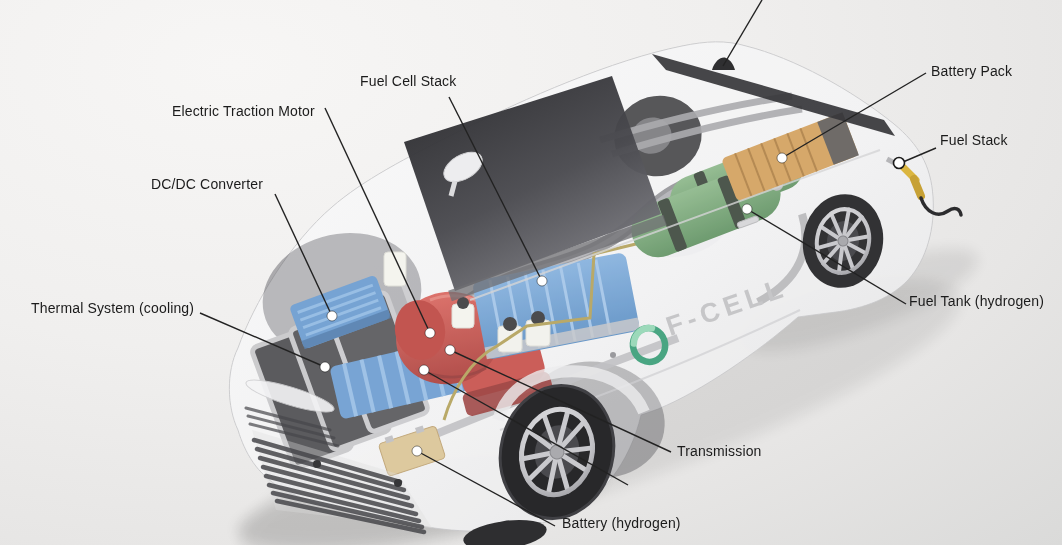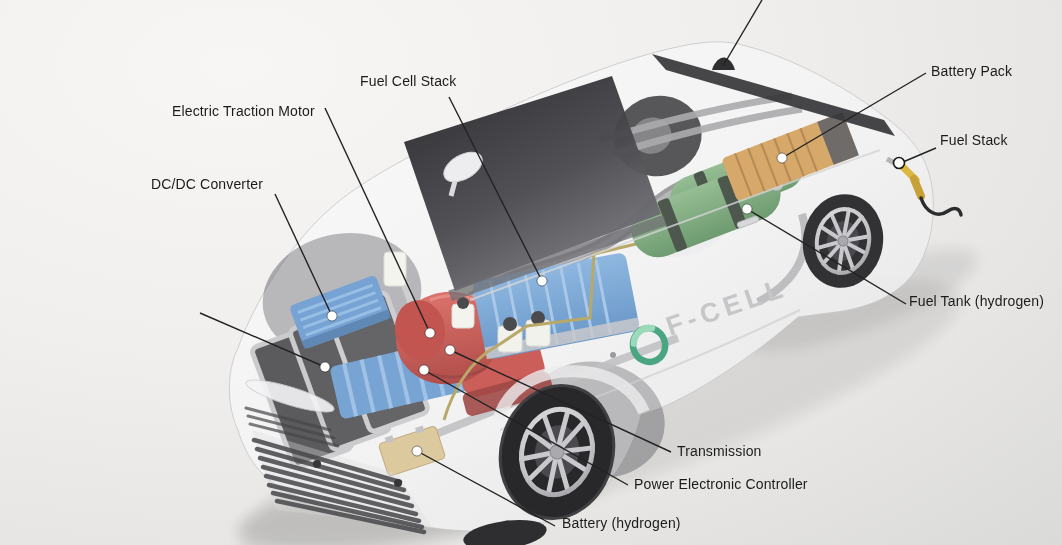--- a/index.html
+++ b/index.html
@@ -333,19 +333,19 @@
     <circle cx="450" cy="350" r="5"></circle>
     <circle cx="424" cy="370" r="5"></circle>
     <circle cx="417" cy="451" r="5"></circle>
     <circle cx="899" cy="163" r="5.5" stroke="#1c1c1c" stroke-width="1.6"></circle>
   </g>
 </svg>
 
 <div class="lbl" style="left:172px;top:104px">Electric Traction Motor</div>
 <div class="lbl" style="left:360px;top:74px">Fuel Cell Stack</div>
 <div class="lbl" style="left:151px;top:177px">DC/DC Converter</div>
+<div class="lbl" style="left:31px;top:301px">Thermal System (cooling)</div>
 <div class="lbl" style="left:931px;top:64px">Battery Pack</div>
 <div class="lbl" style="left:940px;top:133px">Fuel Stack</div>
 <div class="lbl" style="left:909px;top:294px">Fuel Tank (hydrogen)</div>
 <div class="lbl" style="left:677px;top:444px">Transmission</div>
-<div class="lbl" style="left:634px;top:477px">Power Electronic Controller</div>
 <div class="lbl" style="left:562px;top:516px">Battery (hydrogen)</div>
 </div>
 
 </body></html>

